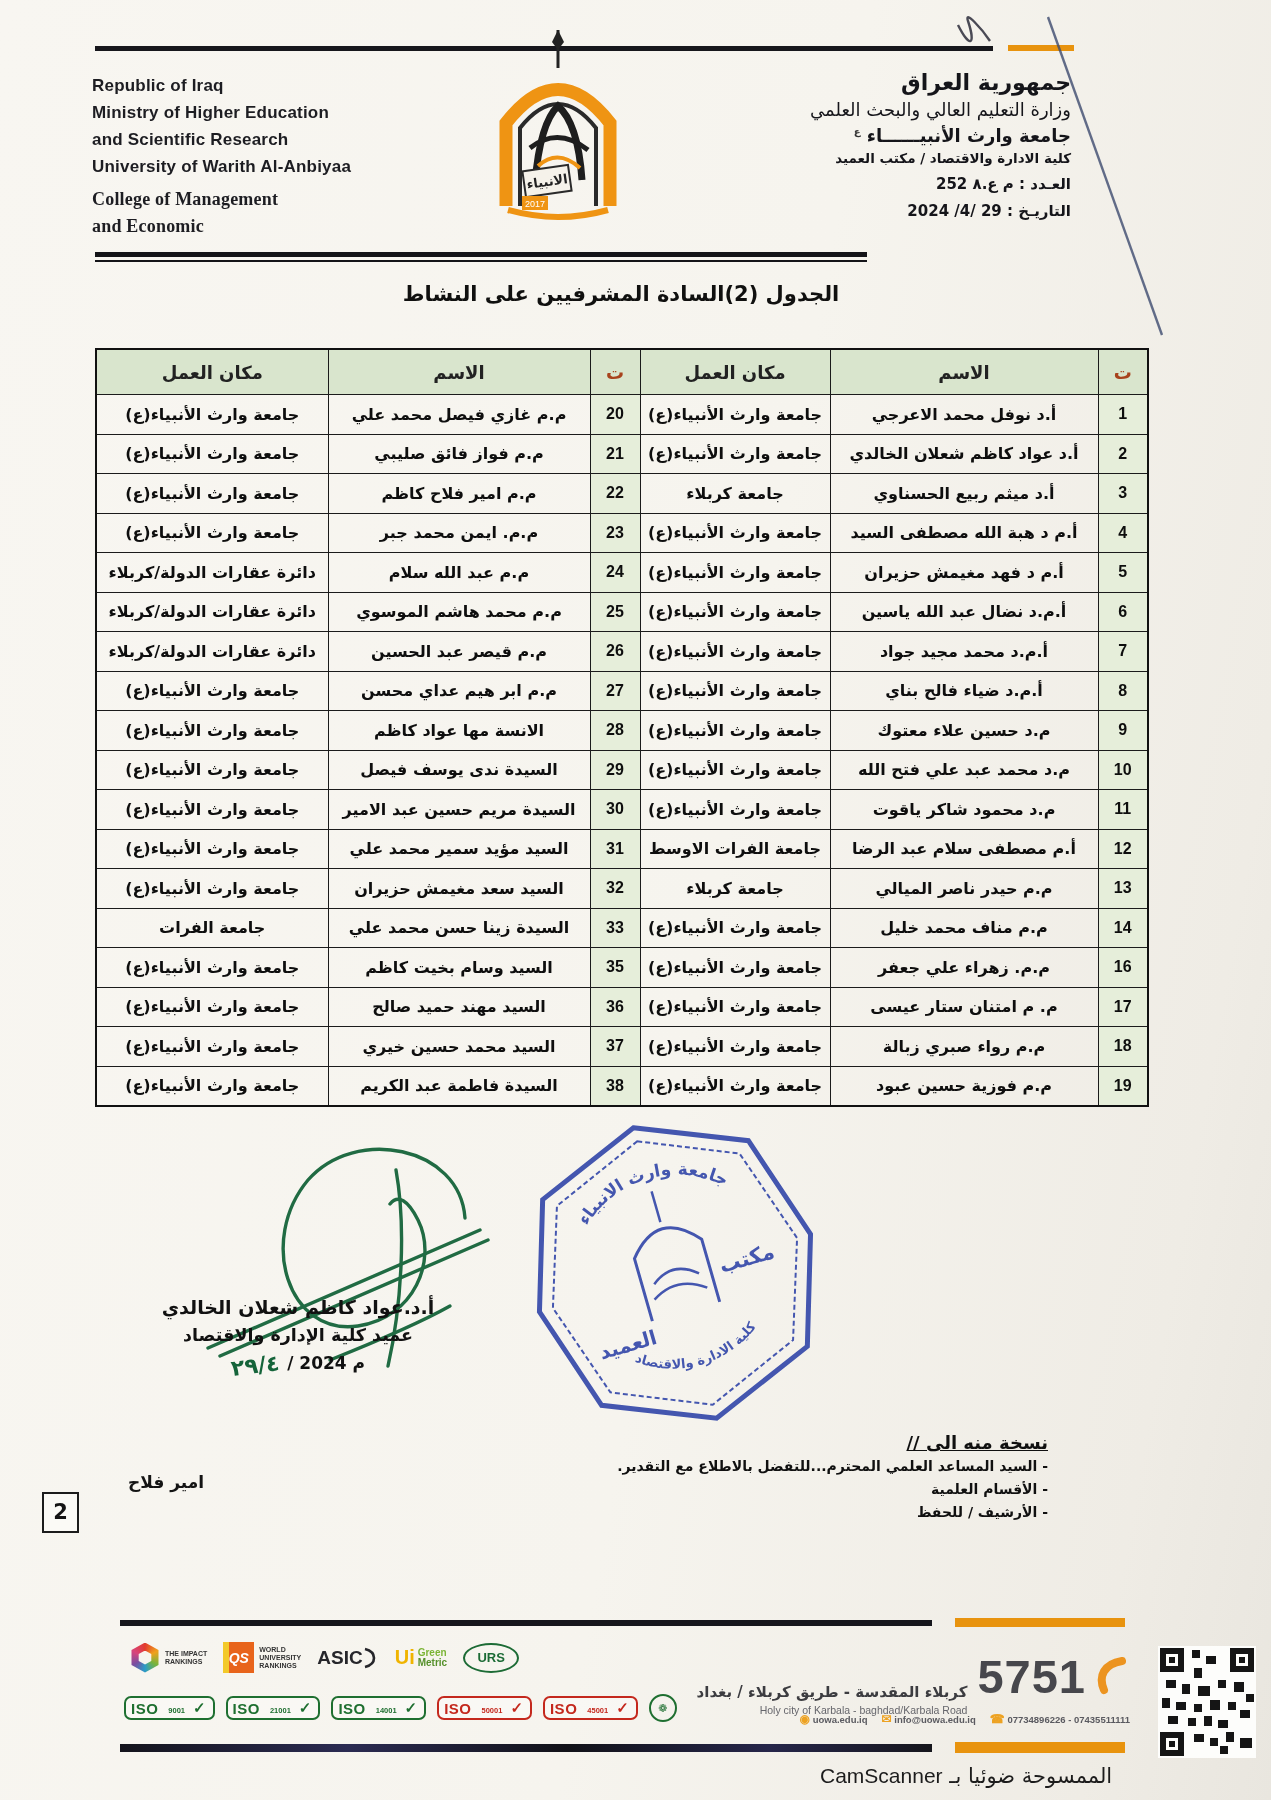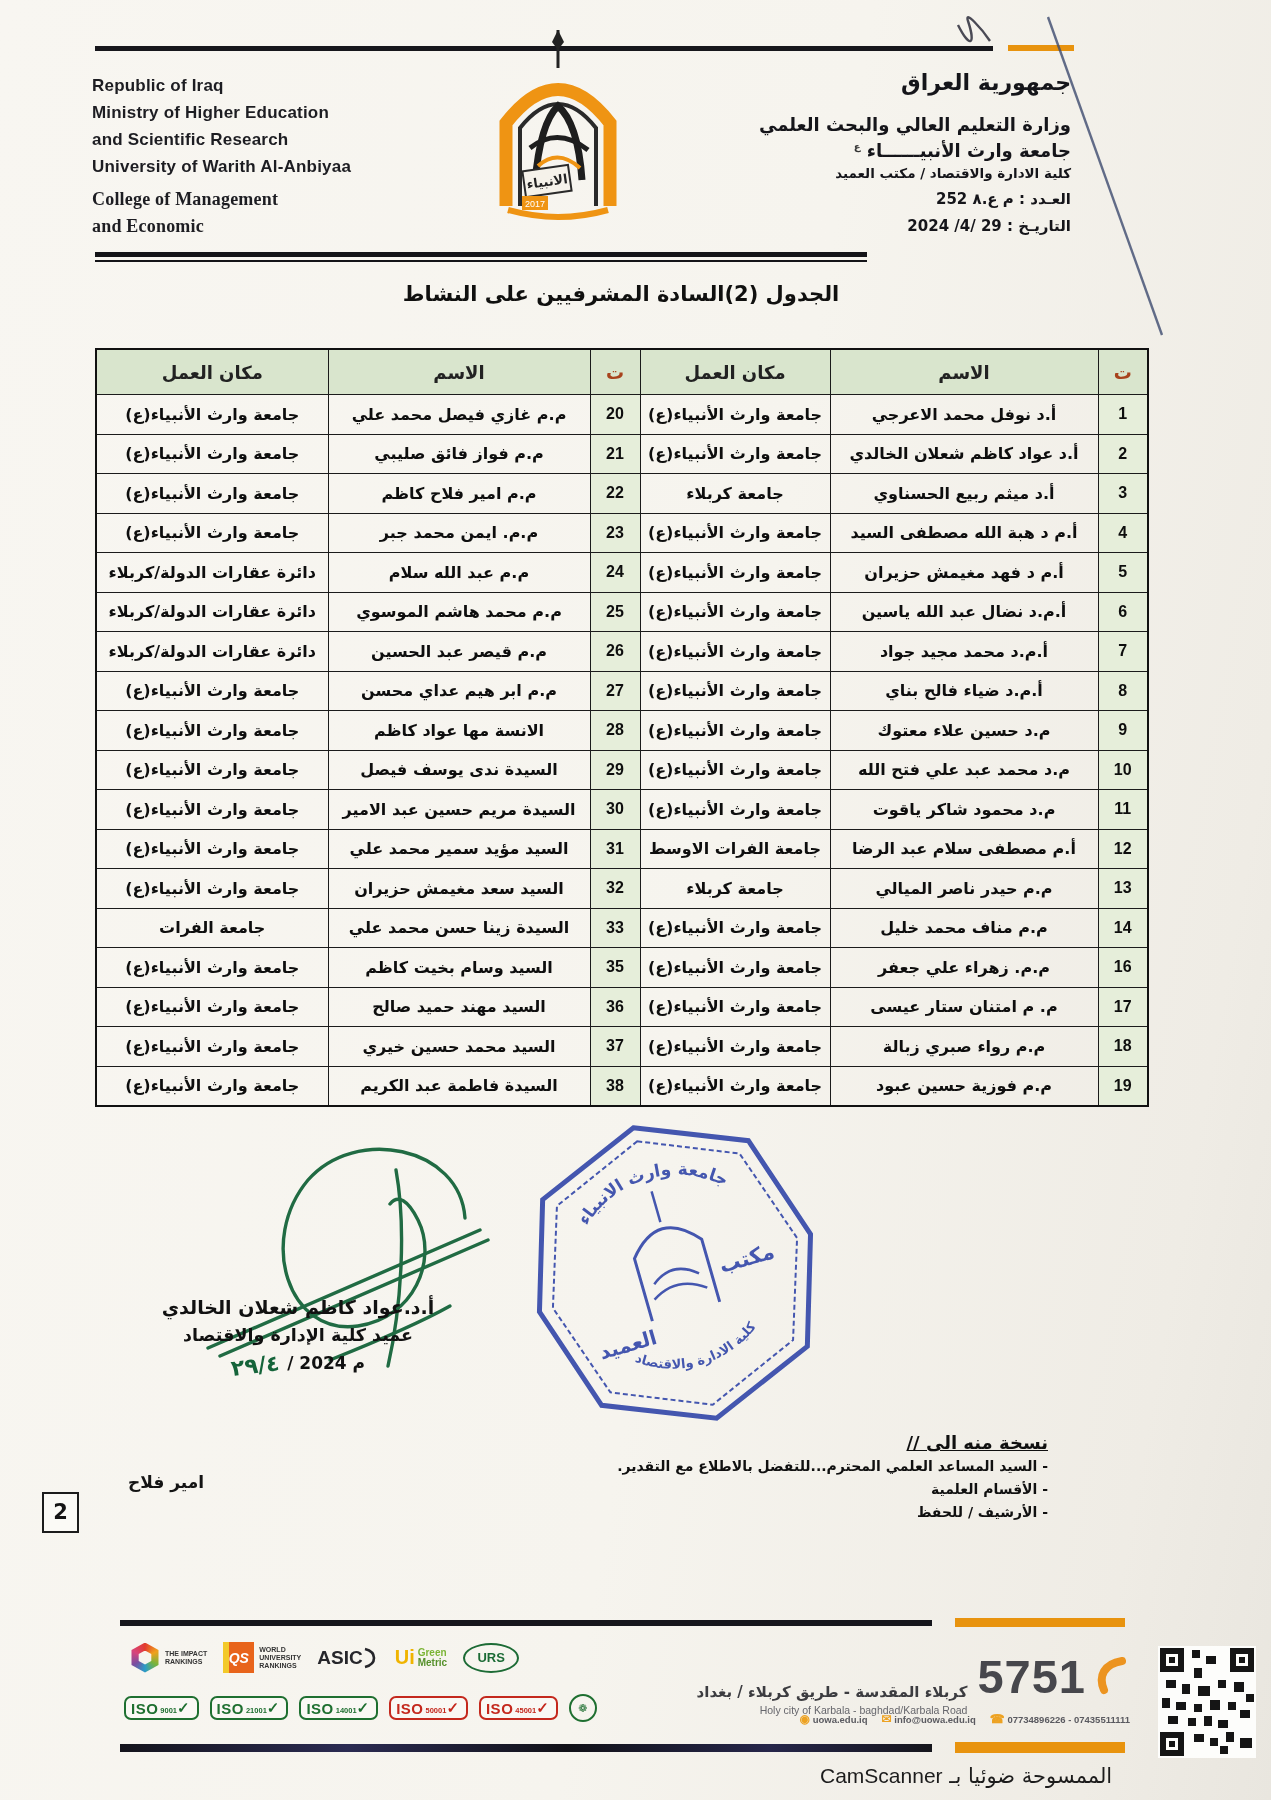--- a/index.html
+++ b/index.html
@@ -9,21 +9,21 @@
   .abs{position:absolute;}
   .rtl{direction:rtl;unicode-bidi:isolate;}
   
   .topline{height:5px;background:#17171c;}
   .topline-orange{height:6px;background:#e8930e;}
   .hdr-en{font-family:"Liberation Sans","DejaVu Sans",sans-serif;font-weight:700;
           font-size:17px;line-height:27px;color:#1d1d22;letter-spacing:.2px;}
   .hdr-en .serif{font-family:"Liberation Serif","DejaVu Serif",serif;font-size:18px;}
   .hdr-ar{text-align:right;color:#15151a;}
   .hdr-ar .l1{font-size:22px;font-weight:700;}
-  .hdr-ar .l2{font-size:18px;font-weight:700;margin-top:19px;}
+  .hdr-ar .l2{font-size:18px;font-weight:400;margin-top:4px;}
   .hdr-ar .l3{font-size:18px;font-weight:700;margin-top:5px;}
   .hdr-ar .l4{font-size:13.5px;font-weight:700;margin-top:4px;}
   .hdr-meta{font-size:15px;font-weight:700;margin-top:9px;}
   .hdr-meta .val{unicode-bidi:isolate;direction:ltr;}
   .small-mark{font-size:10px;vertical-align:super;color:#333;}
   .dblrule-a{height:4.5px;background:#141418;}
   .dblrule-b{height:1.8px;background:#141418;}
   
   .doc-title{width:1052px;text-align:center;font-size:21px;font-weight:700;color:#10100f;}
   
@@ -62,21 +62,21 @@
       color:#fff;font-weight:700;font-size:14px;display:flex;align-items:center;justify-content:center;
       font-family:"Liberation Sans",sans-serif;font-style:italic;}
   .asic{font-family:"Liberation Sans",sans-serif;font-weight:700;font-size:19px;color:#26262b;display:flex;align-items:center;}
   .green-u{font-family:"Liberation Sans",sans-serif;font-weight:700;font-size:20px;color:#f0b400;}
   .green-lines{font-family:"Liberation Sans",sans-serif;font-size:10px;font-weight:700;color:#7cb536;line-height:10px;}
   .green-lines .l2{color:#55902a;}
   .urs-oval{border:2.5px solid #1c6b35;border-radius:50%;width:52px;height:26px;display:flex;
       align-items:center;justify-content:center;color:#1c6b35;font-weight:700;font-size:13px;
       font-family:"Liberation Sans",sans-serif;}
   .iso-row{display:flex;align-items:center;gap:11px;}
-  .iso{border:2.6px solid;border-radius:7px;padding:1px 7px 1px 5px;display:flex;align-items:flex-end;gap:2px;
+  .iso{border:2.6px solid;border-radius:7px;padding:1px 7px 1px 5px;display:flex;align-items:flex-end;gap:10px;
        font-family:"Liberation Sans",sans-serif;background:rgba(255,255,255,.35);}
   .iso .t{font-weight:900;font-size:15px;letter-spacing:.5px;}
   .iso .n{font-size:7.5px;font-weight:700;margin-bottom:2px;}
   .iso .ck{font-size:15px;font-weight:900;margin-left:-2px;}
   .iso.g{border-color:#1e6f30;color:#1e6f30;}
   .iso.r{border-color:#c4281d;color:#c4281d;}
   .crest{width:24px;height:24px;border:2.3px solid #1e6f30;border-radius:50%;color:#1e6f30;
          font-size:11px;display:flex;align-items:center;justify-content:center;font-weight:700;}
   .addr-ar{font-size:15px;font-weight:700;color:#3c3c40;text-align:right;margin-top:47px;}
   .addr-en{font-family:"Liberation Sans",sans-serif;font-size:10.5px;color:#66666c;text-align:right;margin-top:3px;}

